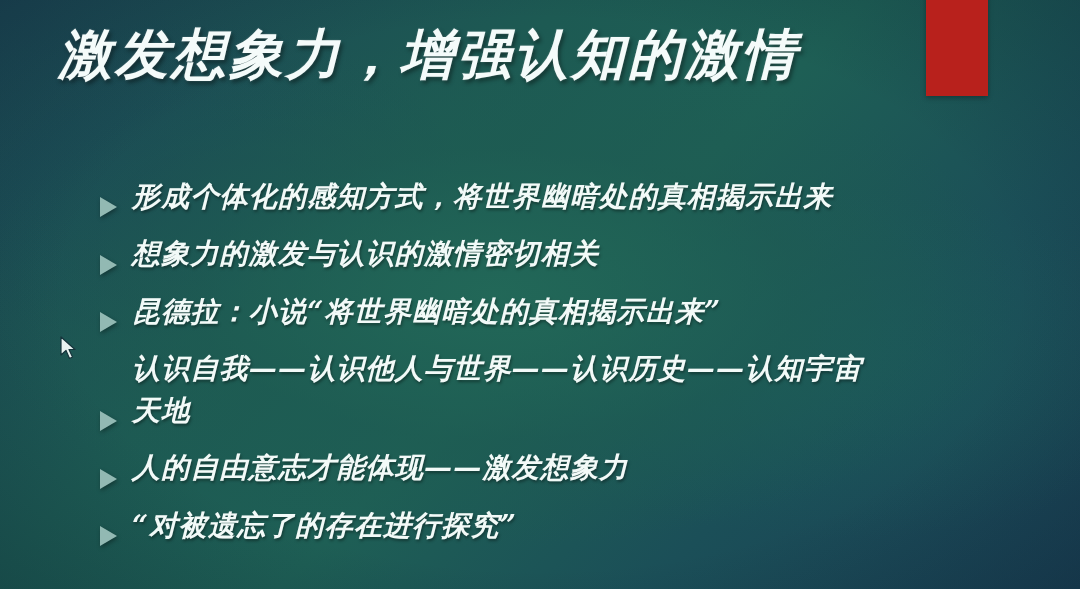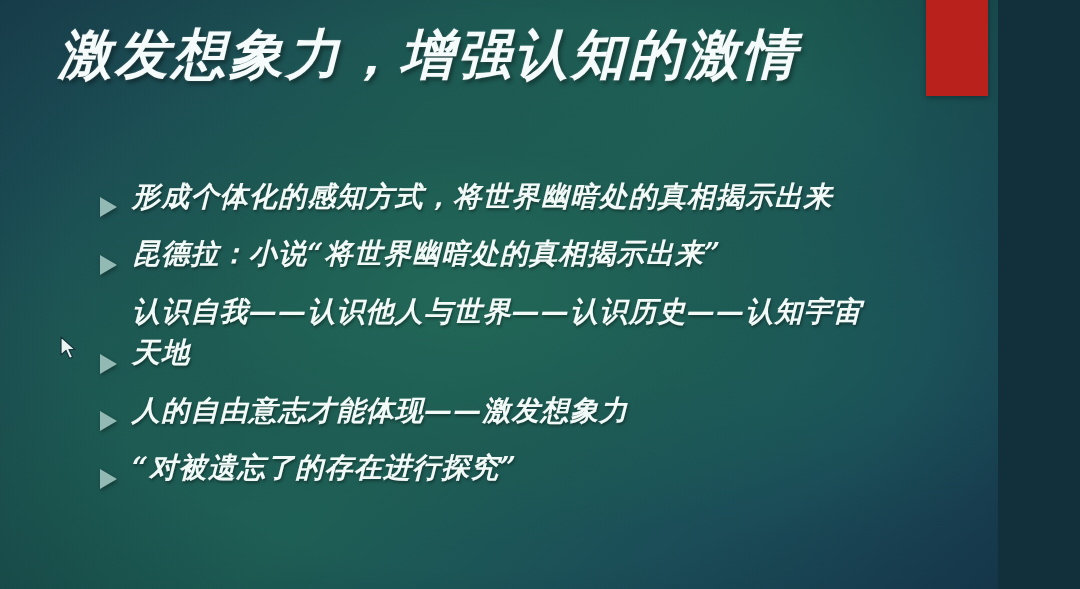--- a/index.html
+++ b/index.html
@@ -3,21 +3,21 @@
 <meta charset="utf-8">
 <title>Slide</title>
 <style>
   html, body {
     margin: 0;
     padding: 0;
     background: #12303c;
   }
   #slide {
     position: relative;
-    width: 998px;
+    width: 1080px;
     height: 589px;
     overflow: hidden;
     font-family: "DejaVu Sans", "Liberation Sans", sans-serif;
     
     background-color: #1d5550;
     background-image:
       radial-gradient(ellipse 62% 55% at 46% 50%, rgba(34,104,88,0.95) 0%, rgba(30,92,82,0.55) 45%, rgba(26,72,74,0.0) 78%),
       radial-gradient(ellipse 48% 42% at 78% 62%, rgba(28,96,92,0.55) 0%, rgba(28,96,92,0.0) 70%),
       radial-gradient(ellipse 40% 38% at 14% 30%, rgba(26,74,86,0.55) 0%, rgba(26,74,86,0.0) 72%),
       linear-gradient(135deg, #1c4654 0%, #1d5a53 34%, #1e5f55 52%, #1b4f58 74%, #1a3f54 100%);
@@ -119,20 +119,24 @@
 
   <div class="title">激发想象力，增强认知的激情</div>
 
   <div class="bullets">
 
     <div class="bullet-row">
       <span class="bullet-marker"></span>
       <span class="bullet-text">形成个体化的感知方式，将世界幽暗处的真相揭示出来</span>
     </div>
 
+    <div class="bullet-row">
+      <span class="bullet-marker"></span>
+      <span class="bullet-text">想象力的激发与认识的激情密切相关</span>
+    </div>
 
     <div class="bullet-row">
       <span class="bullet-marker"></span>
       <span class="bullet-text">昆德拉：小说“将世界幽暗处的真相揭示出来”</span>
     </div>
 
     <div class="bullet-row">
       <span class="bullet-marker"></span>
       <span class="bullet-text">认识自我——认识他人与世界——认识历史——认知宇宙天地</span>
     </div>

